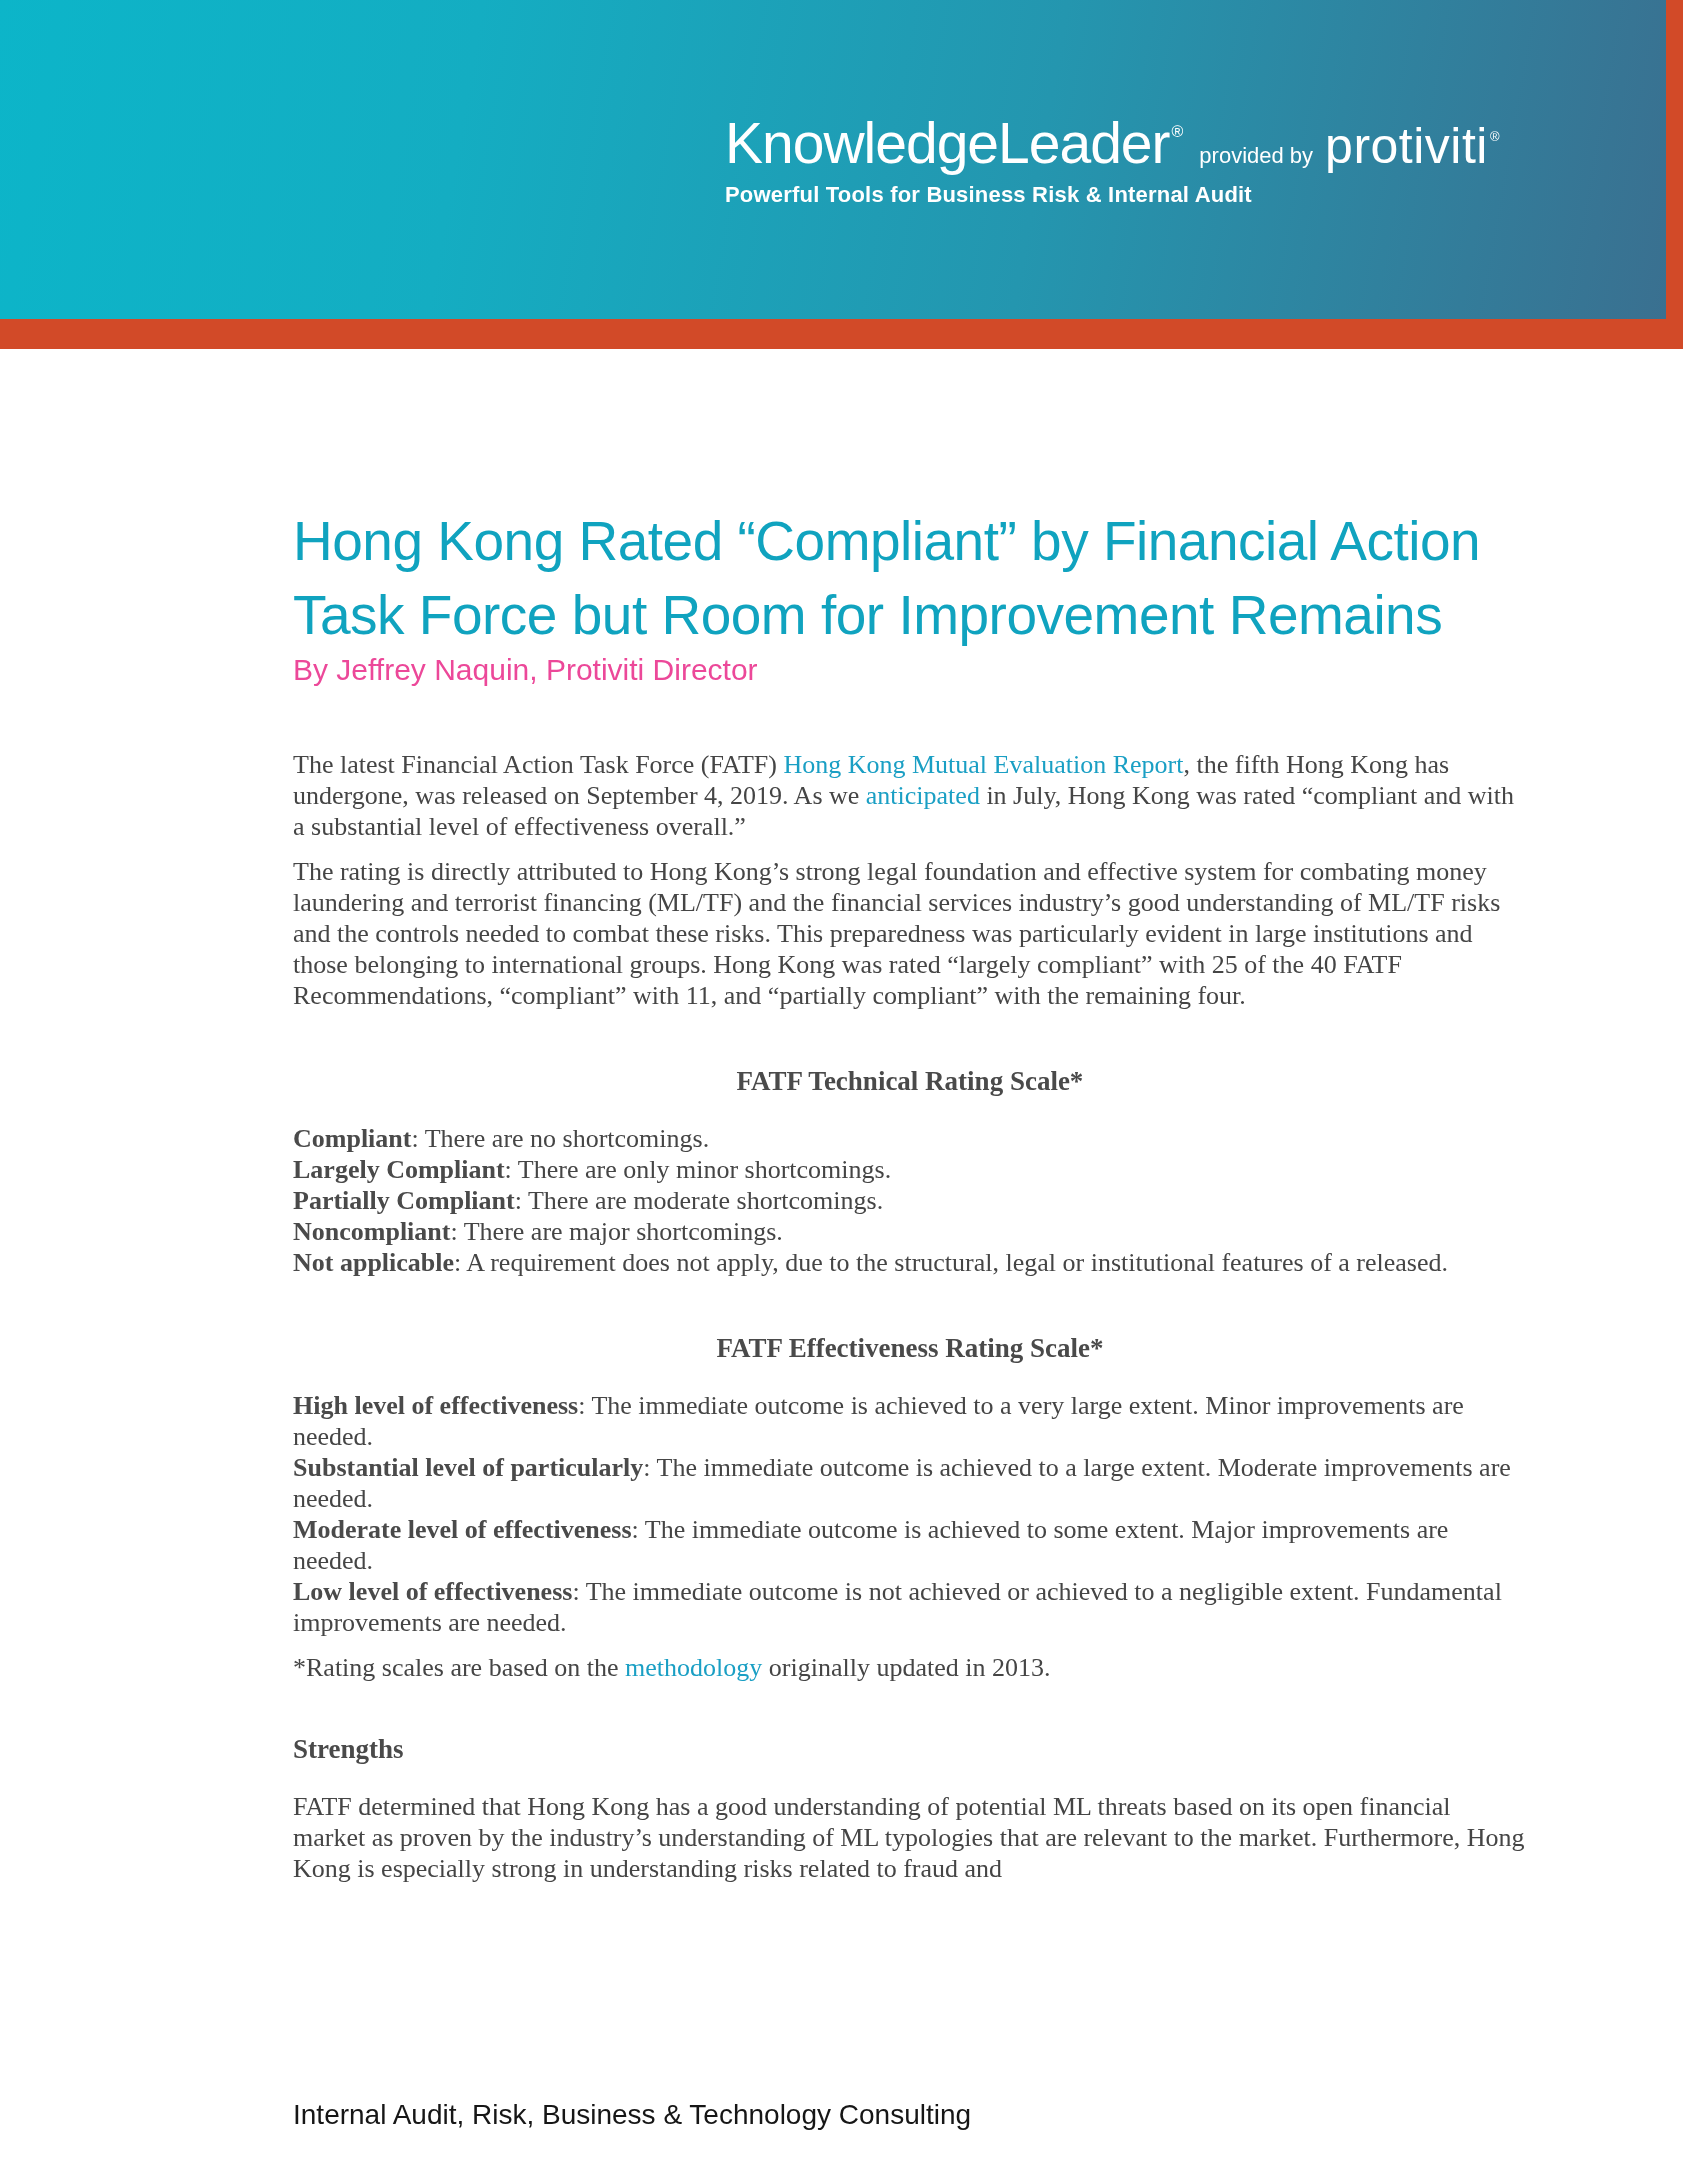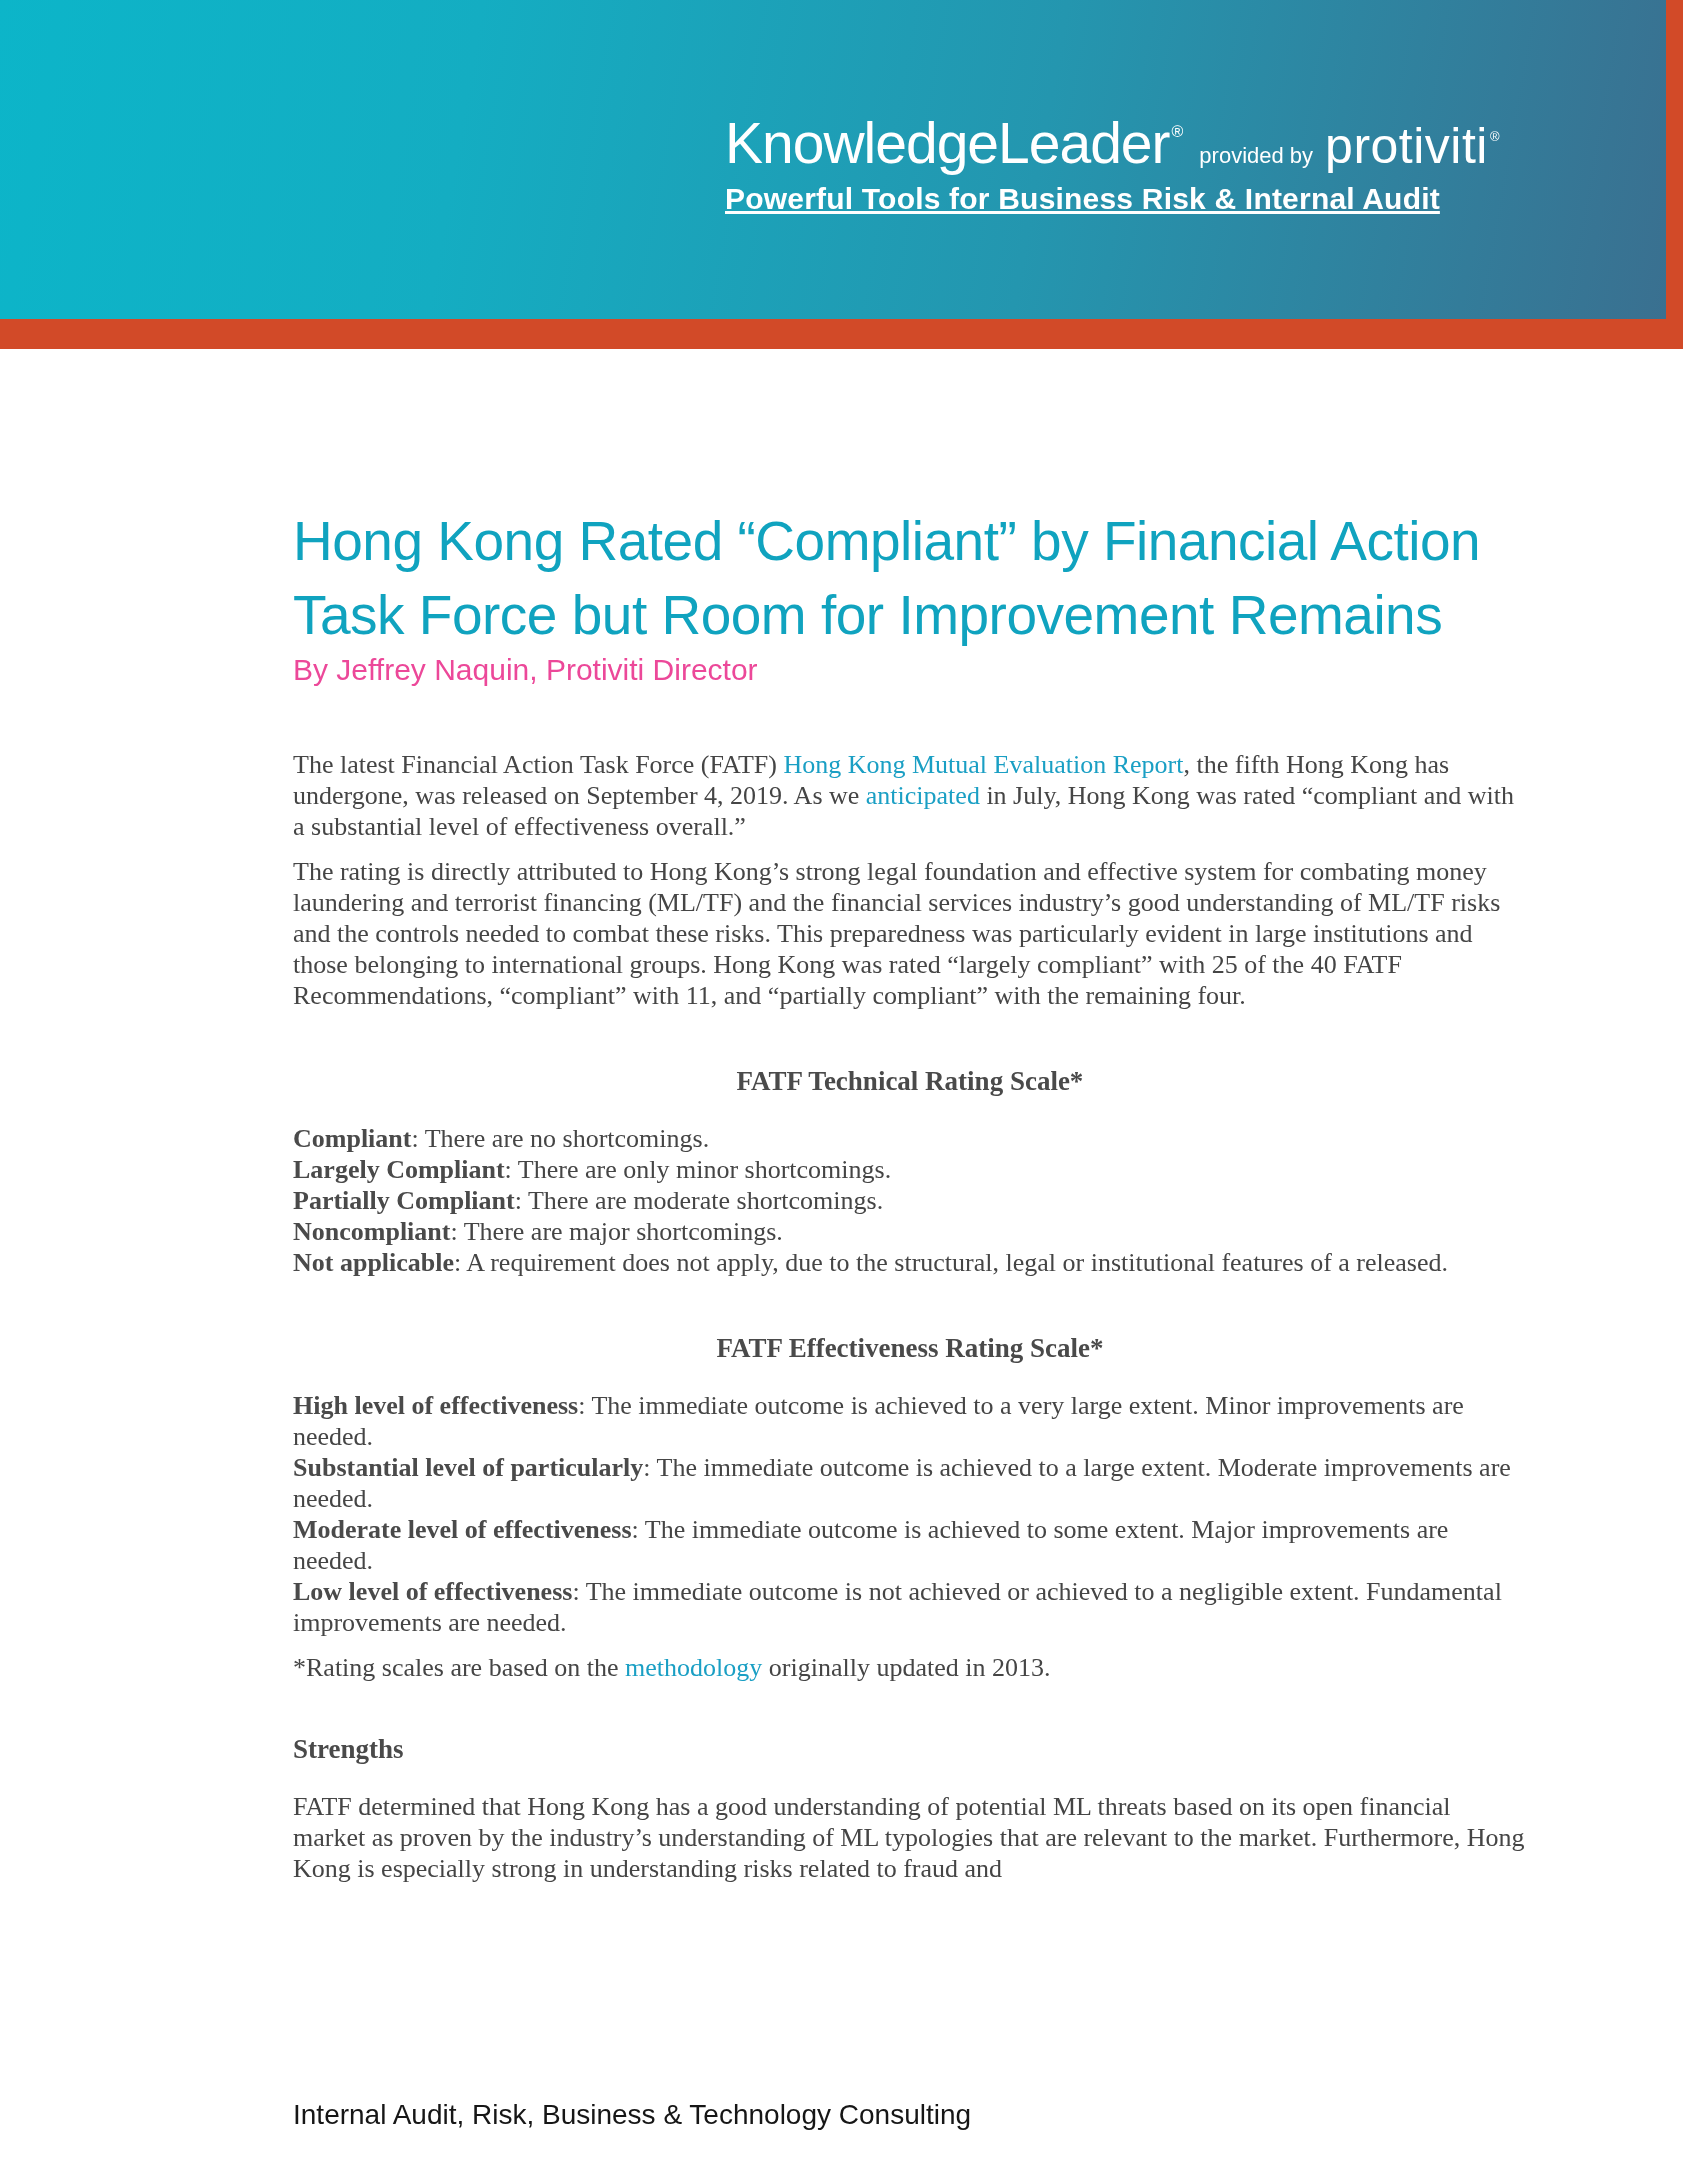--- a/index.html
+++ b/index.html
@@ -15,21 +15,21 @@
     position:absolute; top:0; left:0; width:1666px; height:319px;
     background:linear-gradient(100deg,#0cb5c9 0%,#14adc2 28%,#2496af 62%,#3a7090 100%);
   }
   .logo-block { position:absolute; left:725px; top:100px; color:#ffffff; white-space:nowrap;margin-top:15px; }
   .logo-row { display:flex; align-items:baseline; }
   .logo-main { font-size:57px; font-weight:400; letter-spacing:-1px; line-height:1; }
   .logo-reg  { font-size:16px; vertical-align:super; position:relative; top:-26px; margin-left:2px; }
   .provided-by { font-size:22px; font-weight:400; margin-left:16px; margin-right:12px; }
   .brand { font-size:50px; font-weight:300; letter-spacing:0.5px; line-height:1; }
   .brand-reg { font-size:13px; position:relative; top:-22px; margin-left:2px; }
-  .tagline { font-size:30px; font-weight:700; margin-top:10px; letter-spacing:0.2px;text-decoration:underline; }
+  .tagline { font-size:22px; font-weight:700; margin-top:10px; letter-spacing:0.2px; }
   .accent-stripe { position:absolute; top:319px; left:0; width:1683px; height:30px; background:#d24a28; }
 
   
   .content {
     position:absolute; left:293px; top:348px; width:1234px;
     color:#454545;
     font-family:"Liberation Serif", serif;
     font-size:26px; line-height:31px;
   }
   h1.title {

